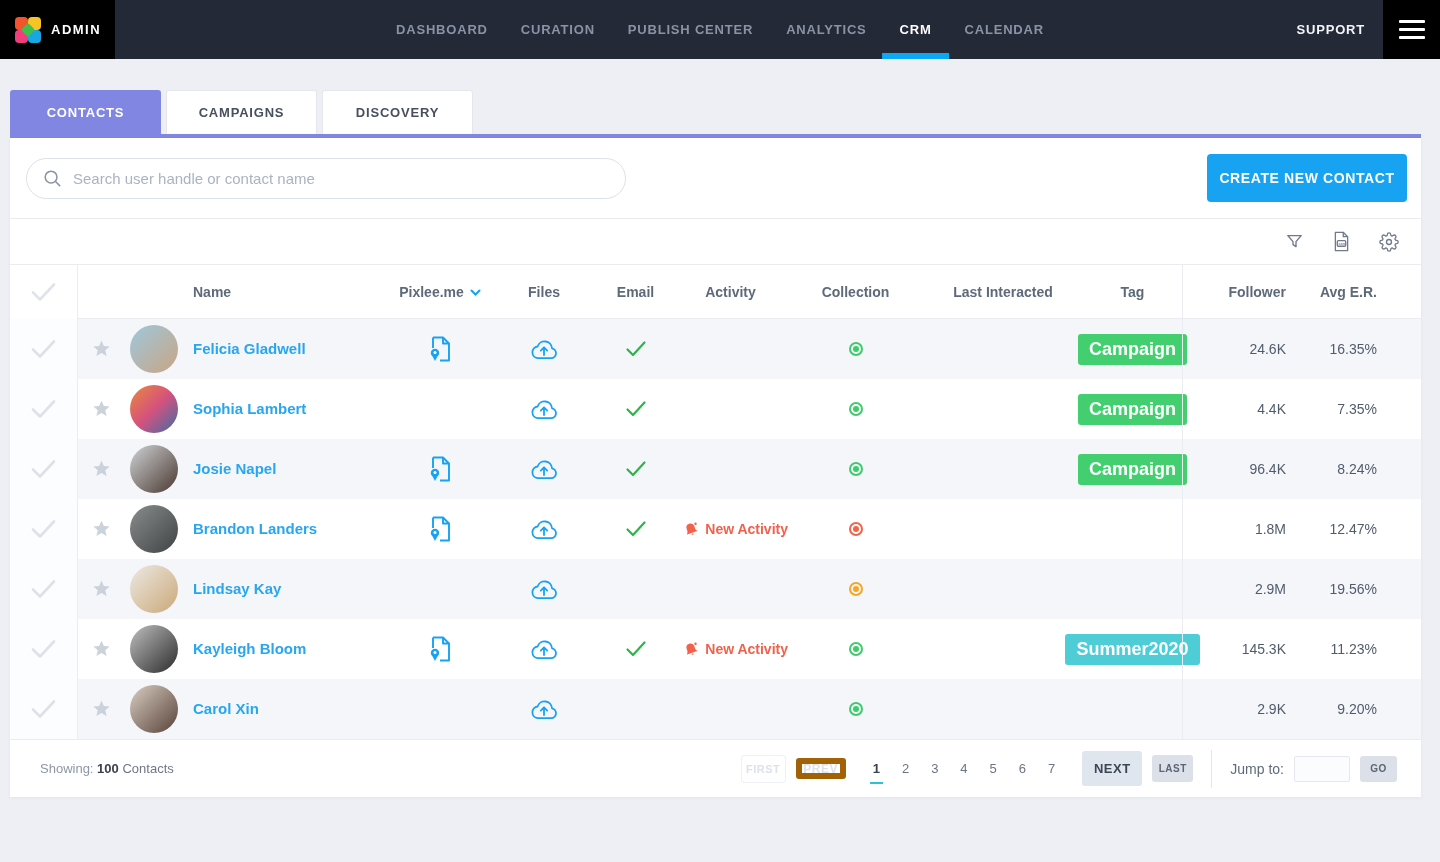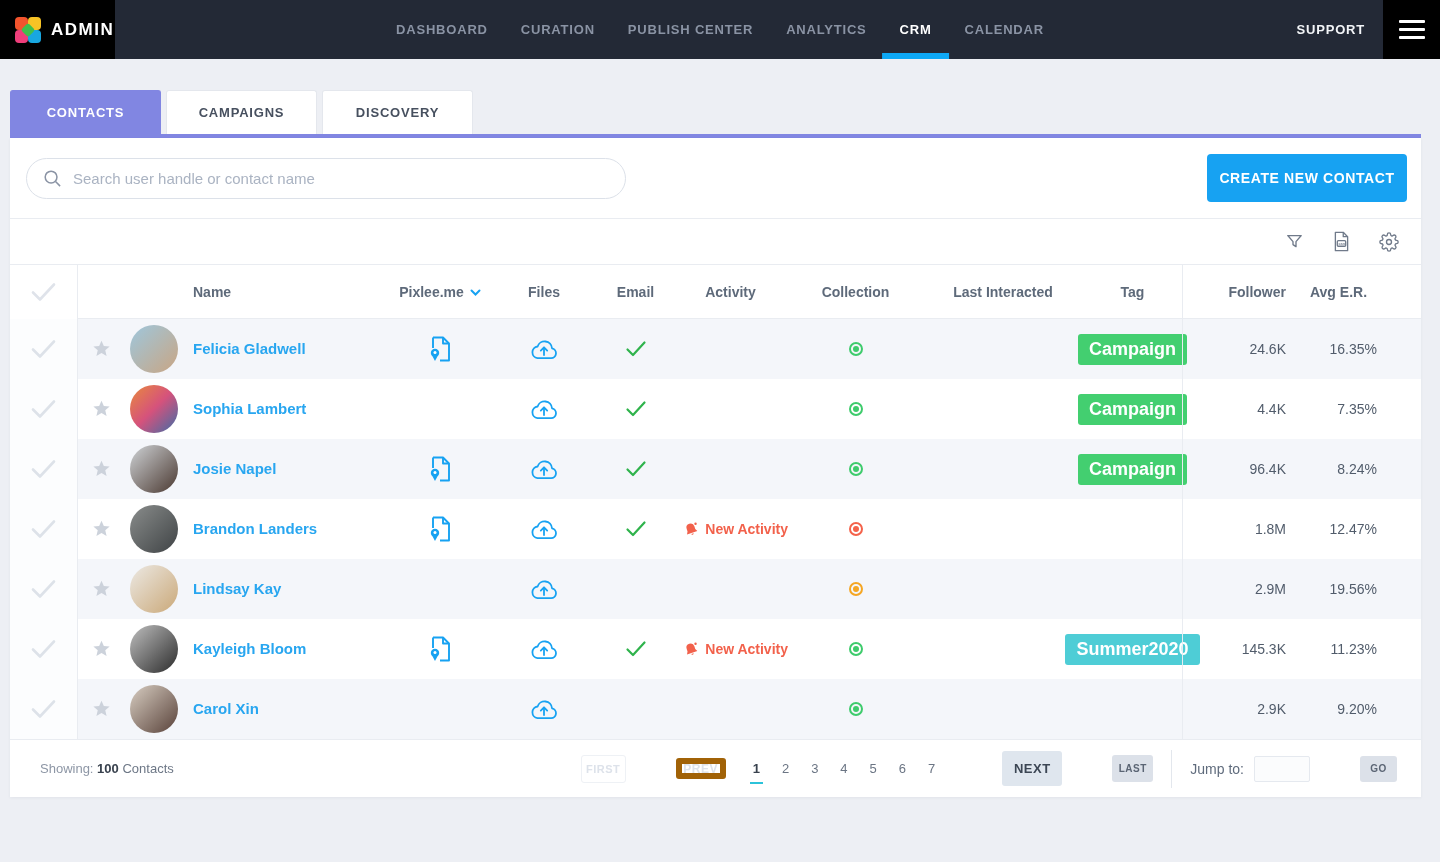--- a/index.html
+++ b/index.html
@@ -17,21 +17,21 @@
     width:115px; background:#000; display:flex; align-items:center;
     gap:10px; padding-left:15px; flex:0 0 auto;
   }
   .logo { position:relative; width:26px; height:26px; flex:0 0 auto; }
   .logo span { position:absolute; width:13px; height:13px; border-radius:4px; }
   .logo .p1 { left:0; top:0;  background:#f2542d; }
   .logo .p2 { right:0; top:0; background:#f7c325; }
   .logo .p3 { left:0; bottom:0; background:#ef3e7b; }
   .logo .p4 { right:0; bottom:0; background:#18a7e0; }
   .logo .p5 { left:8px; top:8px; width:10px; height:10px; background:#3fbf4e; transform:rotate(45deg); border-radius:2px; }
-  .brand-name { color:#fff; font-size:17px; font-weight:bold; letter-spacing:1.5px; }
+  .brand-name { color:#fff; font-size:13px; font-weight:bold; letter-spacing:1.5px; }
   .nav-center {
     position:absolute; left:50%; top:0; transform:translateX(-50%);
     height:59px; display:flex; align-items:center; gap:33px;
   }
   .nav-item {
     color:#8a93a4; font-size:13px; font-weight:bold; letter-spacing:.8px;
     text-decoration:none; height:59px; display:flex; align-items:center;
     position:relative; cursor:pointer;
   }
   .nav-item.active { color:#ffffff; }
@@ -90,21 +90,21 @@
 
   
   .grid-row {
     display:grid;
     grid-template-columns:68px 47px 58px 207px 100px 108px 75px 115px 135px 160px 99px 118px 1fr;
     align-items:center;
   }
   .thead { height:54px; border-bottom:1px solid #e9ecf1; }
   .th { font-size:14px; font-weight:bold; color:#5e6a7a; text-align:center; }
   .th.left { text-align:left; padding-left:10px; }
-  .th.right { text-align:center; }
+  .th.right { text-align:right; }
   .th-sort { display:inline-flex; align-items:center; gap:6px; cursor:pointer; }
   .trow { height:60px; }
   .trow:nth-child(odd) { background:#f4f6fa; }
   .cell-check {
     background:#fcfdfe; height:60px; display:flex; align-items:center; justify-content:center;
     border-right:1px solid #e9ecf1; cursor:pointer;
   }
   .thead .cell-check { background:#fff; height:54px; }
   .cell-center { display:flex; align-items:center; justify-content:center; }
   .cell-right { text-align:right; font-size:14px; color:#515c6b; }
@@ -131,21 +131,21 @@
   .tfoot {
     height:58px; border-top:1px solid #e9ecf1; display:flex; align-items:center;
     padding:0 24px 0 30px; font-size:13px;
   }
   .showing { color:#8d96a5; }
   .showing b { color:#39424e; }
   .showing .unit { color:#6d7786; }
   .pager { margin-left:auto; display:flex; align-items:center; gap:10px; }
   .pg-btn {
     font-family:inherit; font-weight:bold; letter-spacing:.5px; border-radius:3px;
-    display:flex; align-items:center; justify-content:center; cursor:pointer;margin-left:40px;
+    display:flex; align-items:center; justify-content:center; cursor:pointer;
   }
   .pg-first { width:45px; height:28px; background:#fff; border:1px solid #eef1f5; color:#dde2ea; font-size:11px; }
   .pg-prev  { width:50px; height:21px; background:#fff; border:6px solid #a16207; color:#dde2ea; font-size:12px; }
   .pages { display:flex; align-items:center; margin:0 6px; }
   .page-num {
     padding:6px 11px; font-size:13px; color:#6b7584; cursor:pointer; position:relative;
   }
   .page-num.current { color:#39424e; font-weight:bold; }
   .page-num.current::after {
     content:""; position:absolute; left:8px; right:8px; bottom:-2px; height:2px; background:#2cc3da;

